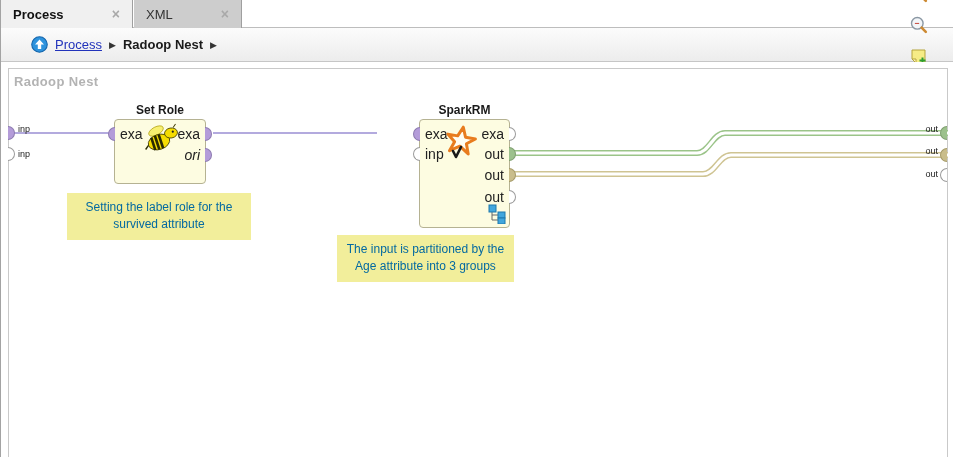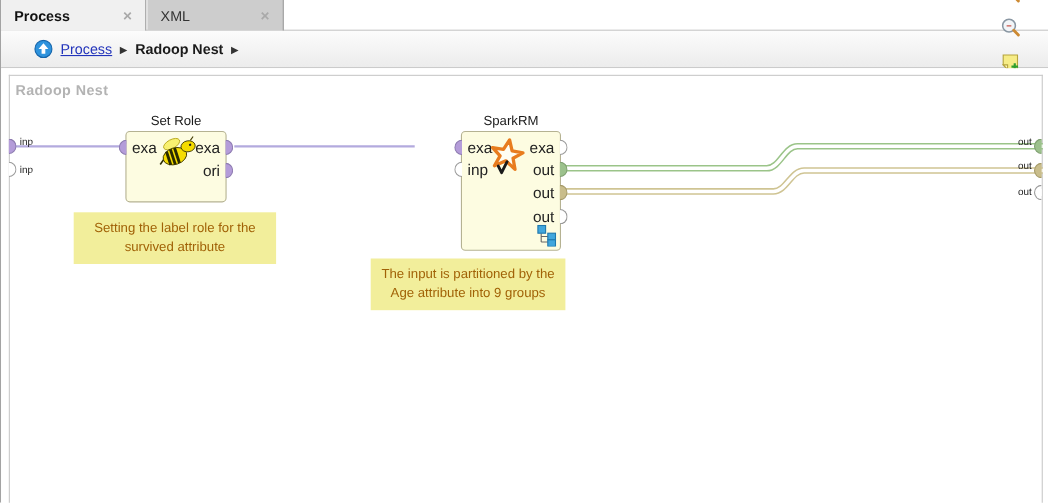--- a/index.html
+++ b/index.html
@@ -4,21 +4,21 @@
 <style>
   * { margin:0; padding:0; box-sizing:border-box; }
   html,body { width:953px; height:457px; overflow:hidden; }
   body { font-family:"Liberation Sans", sans-serif; background:#fff; }
   .app { position:relative; width:953px; height:457px; background:#fff; border-left:1px solid #a3a3a3; }
 
   
   .tabbar { position:absolute; left:0; top:0; width:100%; height:28px; background:#fff; border-bottom:1px solid #bdbdbd; }
   .tab { position:absolute; top:0; height:28px; display:flex; align-items:center; justify-content:space-between; padding:0 10px 0 12px; font-size:13px; cursor:pointer; }
   .tab-process { left:0; width:132px; background:#f0f0f0; border-right:1px solid #9f9f9f; font-weight:bold; color:#111; }
-  .tab-xml { left:133px; width:124px; background:#cdcdcd; border-right:1px solid #9f9f9f; color:#333; }
+  .tab-xml { left:133px; width:108px; background:#cdcdcd; border-right:1px solid #9f9f9f; color:#333; }
   .tab-close { color:#a9a9a9; font-size:14px; font-weight:bold; line-height:14px; padding:0 2px; }
 
   
   .bcbar { position:absolute; left:0; top:28px; width:100%; height:34px; background:linear-gradient(#fcfcfc,#ececec); border-bottom:1px solid #c6c6c6; display:flex; align-items:center; justify-content:space-between; padding:0 10px 0 30px; }
   .bc-left { display:flex; align-items:center; gap:7px; }
   .up-circle { width:17px; height:17px; display:inline-block; cursor:pointer; }
   .bc-link { font-size:13px; color:#2233bb; text-decoration:underline; cursor:pointer; }
   .bc-sep { font-size:9px; color:#333; }
   .bc-current { font-size:13px; font-weight:bold; color:#1a1a1a; }
   .bc-right { display:flex; align-items:flex-start; gap:9px;flex-direction:column; }
@@ -38,29 +38,29 @@
   .bulge-l { border-radius:7px 0 0 7px; border:1px solid #9a9a9a; border-right:none; }
   .p-purple { background:#b49cd9; border-color:#8d7bb0; }
   .p-green  { background:#9cc18c; border-color:#7f9f70; }
   .p-tan    { background:#c9bd8b; border-color:#a59a68; }
   .p-empty  { background:#fff;    border-color:#9a9a9a; }
   .edge-lbl { position:absolute; font-size:9px; line-height:12px; color:#222; z-index:2; }
   .edge-lbl.r { width:32px; text-align:right; }
 
   
   .op { position:absolute; background:#fdfce1; border:1px solid #b5b292; border-radius:4px; z-index:3; cursor:move; }
-  .op-title { position:absolute; left:-20px; right:-20px; top:-17px; text-align:center; font-size:12px; font-weight:normal; color:#1a1a1a; white-space:nowrap; cursor:default; }
+  .op-title { position:absolute; left:-20px; right:-20px; top:-17px; text-align:center; font-size:12px; font-weight:bold; color:#1a1a1a; white-space:nowrap; cursor:default; }
   .op .half.l { left:-7px; }
   .op .half.r { right:-7px; }
   .plbl { position:absolute; font-size:14px; line-height:12px; color:#222; z-index:3; }
   .op-icon { position:absolute; z-index:3; }
   .subproc-icon { position:absolute; right:3px; bottom:3px; width:18px; height:20px; z-index:3; }
 
   
-  .note { position:absolute; background:#f2ee9b; color:#a16207; font-size:12px; line-height:1.45; text-align:center; padding:6px 6px; z-index:4; cursor:move; }
+  .note { position:absolute; background:#f2ee9b; color:#0369a1; font-size:12px; line-height:1.45; text-align:center; padding:6px 6px; z-index:4; cursor:move; }
   .note1 { left:66px; top:131px; width:184px; }
   .note2 { left:336px; top:173px; width:177px; }
 </style>
 </head>
 <body>
 
 <div class="app">
 
   <div class="tabbar">
     <div class="tab tab-process">
@@ -171,21 +171,21 @@
     <div class="half bulge-l p-empty" style="left:939px; top:106px;"></div>
     <span class="edge-lbl r" style="left:905px; top:106px;">out</span>
 
     <div class="op" style="left:113px; top:57px; width:92px; height:65px;">
       <div class="op-title">Set Role</div>
       <div class="half l bulge-l p-purple" style="top:7px;"></div>
       <span class="plbl" style="left:5px; top:8px;">exa</span>
       <div class="half r bulge-r p-purple" style="top:7px;"></div>
       <span class="plbl" style="right:5px; top:8px;">exa</span>
       <div class="half r bulge-r p-purple" style="top:28px;"></div>
-      <span class="plbl" style="right:5px; top:29px;">ori</span>
+      <span class="plbl" style="right:5px; top:29px;font-style:italic;">ori</span>
       <span class="op-icon" style="left:28px; top:3px; width:36px; height:32px;">
         <svg viewBox="0 0 36 32">
           <ellipse cx="13" cy="8" rx="8" ry="4" fill="#f8f070" stroke="#b8a820" stroke-width="0.8" transform="rotate(-28 13 8)"></ellipse>
           <g transform="rotate(-18 16 19)">
             <ellipse cx="16" cy="19" rx="11" ry="7.5" fill="#f5dc00" stroke="#403a00" stroke-width="0.8"></ellipse>
             <path d="M10,12.5 L10,25.5 M14,11.8 L14,26.2 M18,11.8 L18,26.2" stroke="#2a2a00" stroke-width="2.6"></path>
             <path d="M5,19 L1,22" stroke="#2a2a00" stroke-width="1.4"></path>
           </g>
           <g transform="rotate(-10 28 10)">
             <ellipse cx="28" cy="10" rx="6.5" ry="5" fill="#f5dc00" stroke="#403a00" stroke-width="0.8"></ellipse>
@@ -222,16 +222,16 @@
         <svg viewBox="0 0 18 20">
           <path d="M4,8 V16 M4,11 H11 M4,16 H11" fill="none" stroke="#666" stroke-width="1"></path>
           <rect x="1" y="1" width="7" height="7" fill="#41a6dd" stroke="#1f78ad"></rect>
           <rect x="10" y="8" width="7" height="6" fill="#41a6dd" stroke="#1f78ad"></rect>
           <rect x="10" y="14" width="7" height="6" fill="#41a6dd" stroke="#1f78ad"></rect>
         </svg>
       </span>
     </div>
 
     <div class="note note1">Setting the label role for the survived attribute</div>
-    <div class="note note2">The input is partitioned by the Age attribute into 9 groups</div>
+    <div class="note note2">The input is partitioned by the Age attribute into 3 groups</div>
   </div>
 
 </div>
 
 </body></html>

